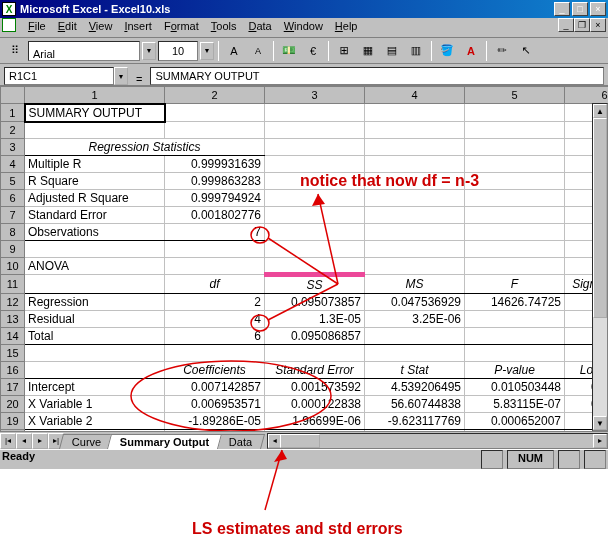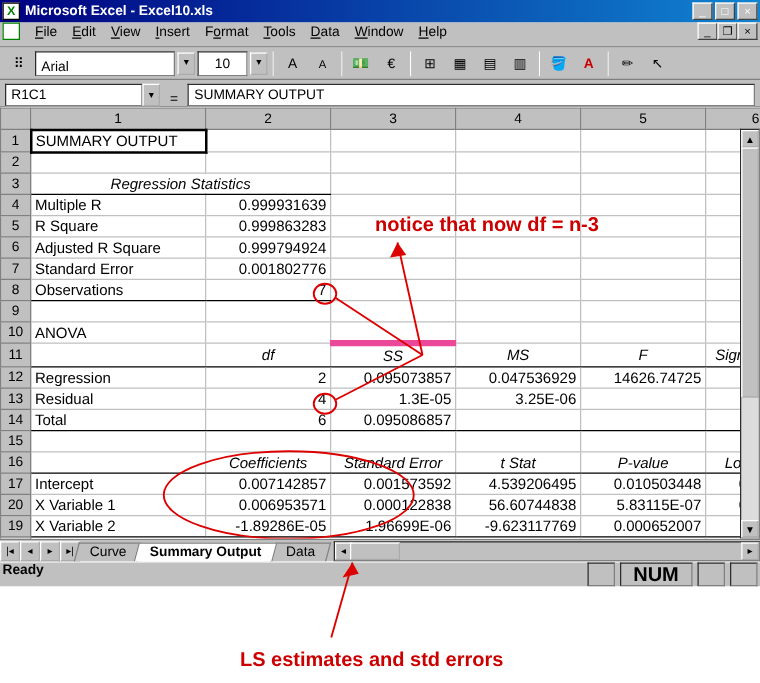--- a/index.html
+++ b/index.html
@@ -38,21 +38,21 @@
   .tab { padding: 1px 10px; background: #c0c0c0; border: 1px solid #808080; border-bottom: none; font-size: 11px; position: relative; bottom: -1px; transform: skewX(-15deg); margin-left: -3px; }
   .tab span { display: inline-block; transform: skewX(15deg); }
   .tab.active { background: #fff; font-weight: bold; z-index: 2; }
   .hscroll { flex: 1; height: 16px; background: #c0c0c0; border: 1px inset #808080; margin-left: 4px; position: relative; }
   .hscroll .thumb { position: absolute; left: 12px; top: 0; width: 40px; height: 100%; background: #c0c0c0; border: 1px outset #fff; }
   .hscroll .arrow { position: absolute; top: 0; width: 14px; height: 100%; background: #c0c0c0; border: 1px outset #fff; font-size: 8px; display: flex; align-items: center; justify-content: center; }
   .vscroll { position: absolute; right: 0; top: 17px; width: 16px; bottom: 0; background: #dcdcdc; border: 1px inset #808080; }
   .vscroll .arrow { width: 100%; height: 14px; background: #c0c0c0; border: 1px outset #fff; font-size: 8px; display: flex; align-items: center; justify-content: center; position: absolute; }
   .vscroll .thumb { position: absolute; top: 14px; left: 0; width: 100%; height: 200px; background: #c0c0c0; border: 1px outset #fff; }
   .statusbar { background: #c0c0c0; height: 20px; display: flex; padding: 0 2px; border-top: 1px solid #fff; font-weight: bold; }
-  .statusbar .cell { border: 1px inset #808080; padding: 1px 10px; font-size: 16px; margin-left: 4px; }
+  .statusbar .cell { border: 1px inset #808080; padding: 1px 10px; font-size: 11px; margin-left: 4px; }
   .annot { position: absolute; color: #c00; font-weight: bold; font-size: 16px; pointer-events: none; }
   svg.overlay { position: absolute; top: 0; left: 0; pointer-events: none; }
 </style>
 </head>
 <body>
 
 <div class="titlebar">
   <div class="xicon">X</div>
   <div class="title">Microsoft Excel - Excel10.xls</div>
   <div class="winbtns">

